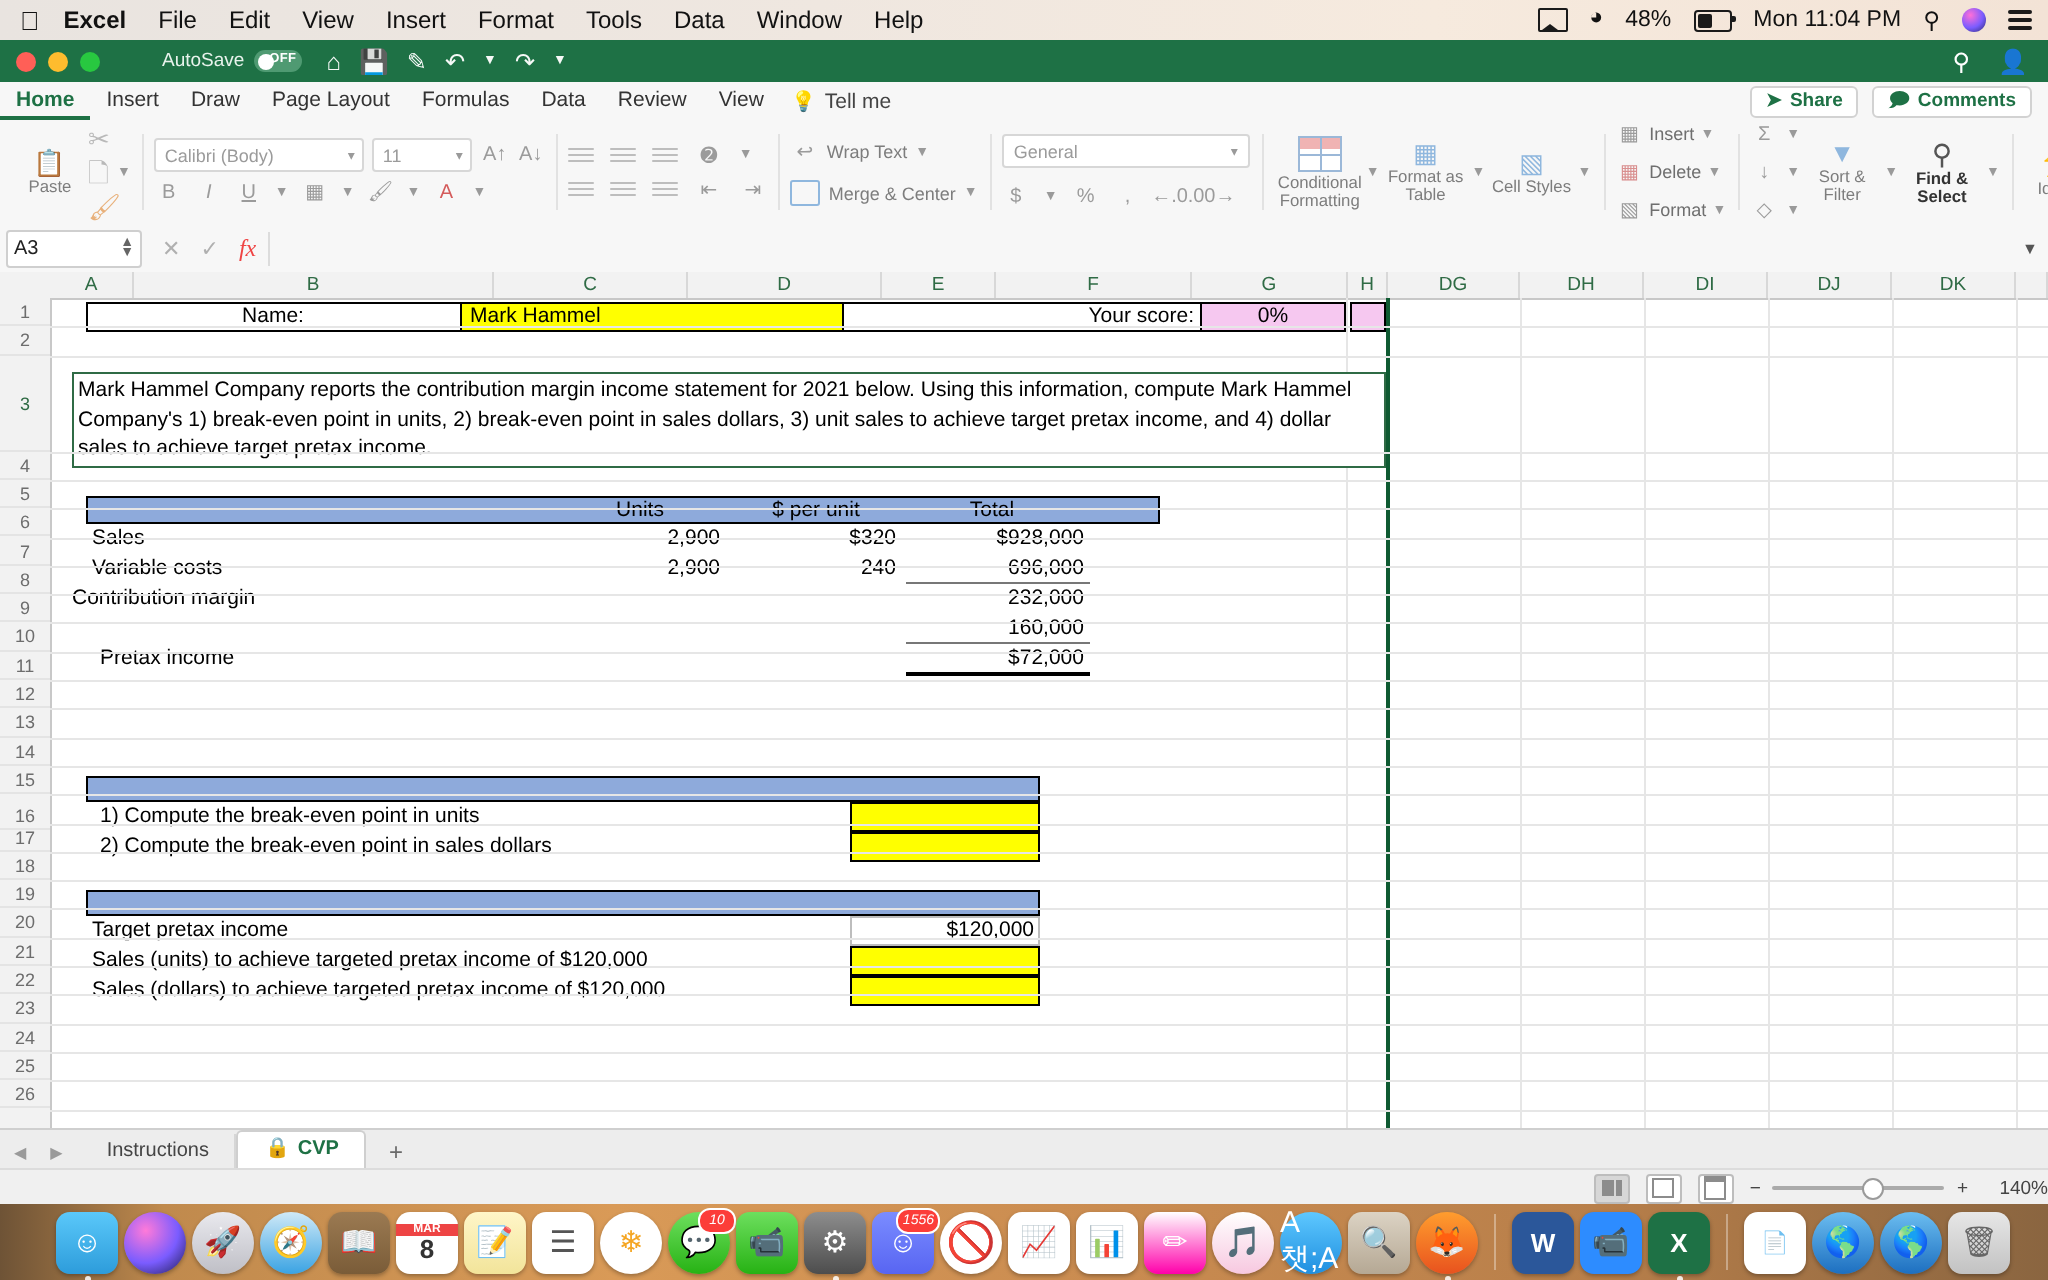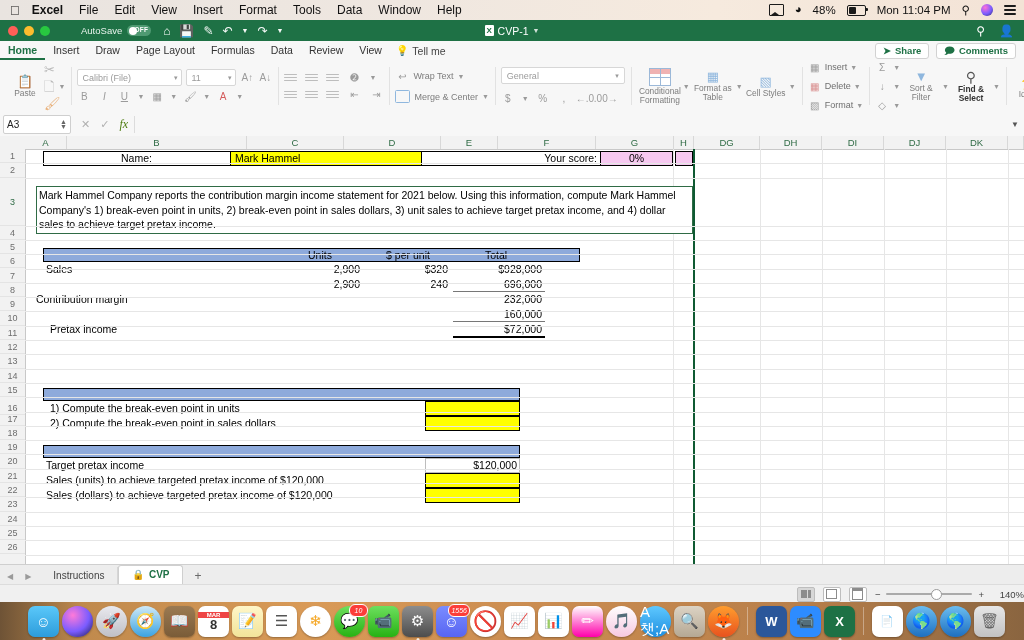--- a/index.html
+++ b/index.html
@@ -97,21 +97,21 @@
   .tbl-ic:after{content:"";position:absolute;top:0;bottom:0;left:50%;width:1px;background:#9bb8d8;}
   .idrow{display:flex;align-items:center;gap:3px;font-size:9px;color:#6f6f6f;white-space:nowrap;}
 
   
   .fbar{position:absolute;left:0;top:112px;width:1024px;height:24px;background:#f7f7f7;border-bottom:1px solid #d6d6d6;
         display:flex;align-items:center;}
   .namebox{width:60px;height:17px;margin-left:3px;border:1px solid #cfcfcf;background:#fff;border-radius:2px;
            display:flex;align-items:center;justify-content:space-between;padding:0 3px;font-size:10px;color:#222;}
   .spin{display:flex;flex-direction:column;line-height:5px;font-size:7px;color:#666;}
   .fbicons{display:flex;align-items:center;gap:10px;margin-left:10px;color:#b0b0b0;font-size:11px;}
-  .fbicons .fx{font-style:italic;color:#4d7c0f;font-family:"Liberation Serif",serif;font-size:12px;}
+  .fbicons .fx{font-style:italic;color:#ef4444;font-family:"Liberation Serif",serif;font-size:12px;}
   .finput{flex:1;height:17px;margin-left:6px;border-left:1px solid #dcdcdc;padding-left:6px;font-size:10.5px;color:#222;
           display:flex;align-items:center;}
   .fbar .vcar{width:18px;text-align:center;color:#555;font-size:8px;}
 
   
   .gridwrap{position:absolute;left:0;top:136px;width:1024px;height:428px;background:#fff;overflow:hidden;}
   .colhdr{position:absolute;left:0;top:0;height:13px;width:1024px;background:#f2f2f2;border-bottom:1px solid #c8c8c8;}
   .ch{position:absolute;top:0;height:13px;line-height:13px;text-align:center;font-size:9.5px;color:#2f6b45;
       border-right:1px solid #d8d8d8;box-sizing:border-box;background:#f2f2f2;}
   .corner{position:absolute;left:0;top:0;width:25px;height:13px;background:#f2f2f2;border-right:1px solid #d8d8d8;
@@ -212,25 +212,20 @@
     </span>
     <span class="qat">
       <span>⌂</span>
       <span>💾</span>
       <span>✎</span>
       <span>↶</span>
       <span style="font-size:7px">▼</span>
       <span>↷</span>
       <span style="font-size:7px">▼</span>
     </span>
-    <span class="doctitle">
-      <span class="xlchip"></span>
-      <span>CVP-1</span>
-      <span style="font-size:7px;opacity:.8">▼</span>
-    </span>
     <span class="tr-right">
       <span>⚲</span>
       <span>👤</span>
     </span>
   </div>
 
   <div class="tabs">
     <span class="tab active">Home</span>
     <span class="tab">Insert</span>
     <span class="tab">Draw</span>
@@ -269,21 +264,21 @@
             <span class="caret">▼</span>
           </span>
         <span class="ic o">🖌</span>
       </div>
     </div>
 
     <div class="grp">
       <div class="col">
         <div class="row">
           <span class="fontname">
-            <span>Calibri (File)</span>
+            <span>Calibri (Body)</span>
             <span class="caret">▾</span>
           </span>
           <span class="fontsize">
             <span>11</span>
             <span class="caret">▾</span>
           </span>
           <span class="fb">A↑</span>
           <span class="fb">A↓</span>
         </div>
         <div class="row" style="gap:6px">
@@ -544,20 +539,21 @@
       <div style="position:absolute;left:18px;top:99px;width:537px;height:14px;background:#8eaadb;border:1px solid #000;box-sizing:border-box;"></div>
       <div class="cell c" style="left:252px;top:99px;width:86px;height:14px;">Units</div>
       <div class="cell c" style="left:340px;top:99px;width:86px;height:14px;">$ per unit</div>
       <div class="cell c" style="left:428px;top:99px;width:86px;height:14px;">Total</div>
 
       <div class="cell pad" style="left:18px;top:113px;width:200px;height:15px;">Sales</div>
       <div class="cell r pad" style="left:240px;top:113px;width:98px;height:15px;">2,900</div>
       <div class="cell r pad" style="left:340px;top:113px;width:86px;height:15px;">$320</div>
       <div class="cell r pad" style="left:428px;top:113px;width:92px;height:15px;">$928,000</div>
 
+      <div class="cell pad" style="left:18px;top:128px;width:200px;height:15px;">Variable costs</div>
       <div class="cell r pad" style="left:240px;top:128px;width:98px;height:15px;">2,900</div>
       <div class="cell r pad" style="left:340px;top:128px;width:86px;height:15px;">240</div>
       <div class="cell r pad" style="left:428px;top:128px;width:92px;height:15px;">696,000</div>
       <div style="position:absolute;left:428px;top:142px;width:92px;height:1px;background:#777;"></div>
 
       <div class="cell pad" style="left:8px;top:143px;width:200px;height:15px;">Contribution margin</div>
       <div class="cell r pad" style="left:428px;top:143px;width:92px;height:15px;">232,000</div>
 
       <div class="cell r pad" style="left:428px;top:158px;width:92px;height:15px;">160,000</div>
       <div style="position:absolute;left:428px;top:172px;width:92px;height:1px;background:#777;"></div>

